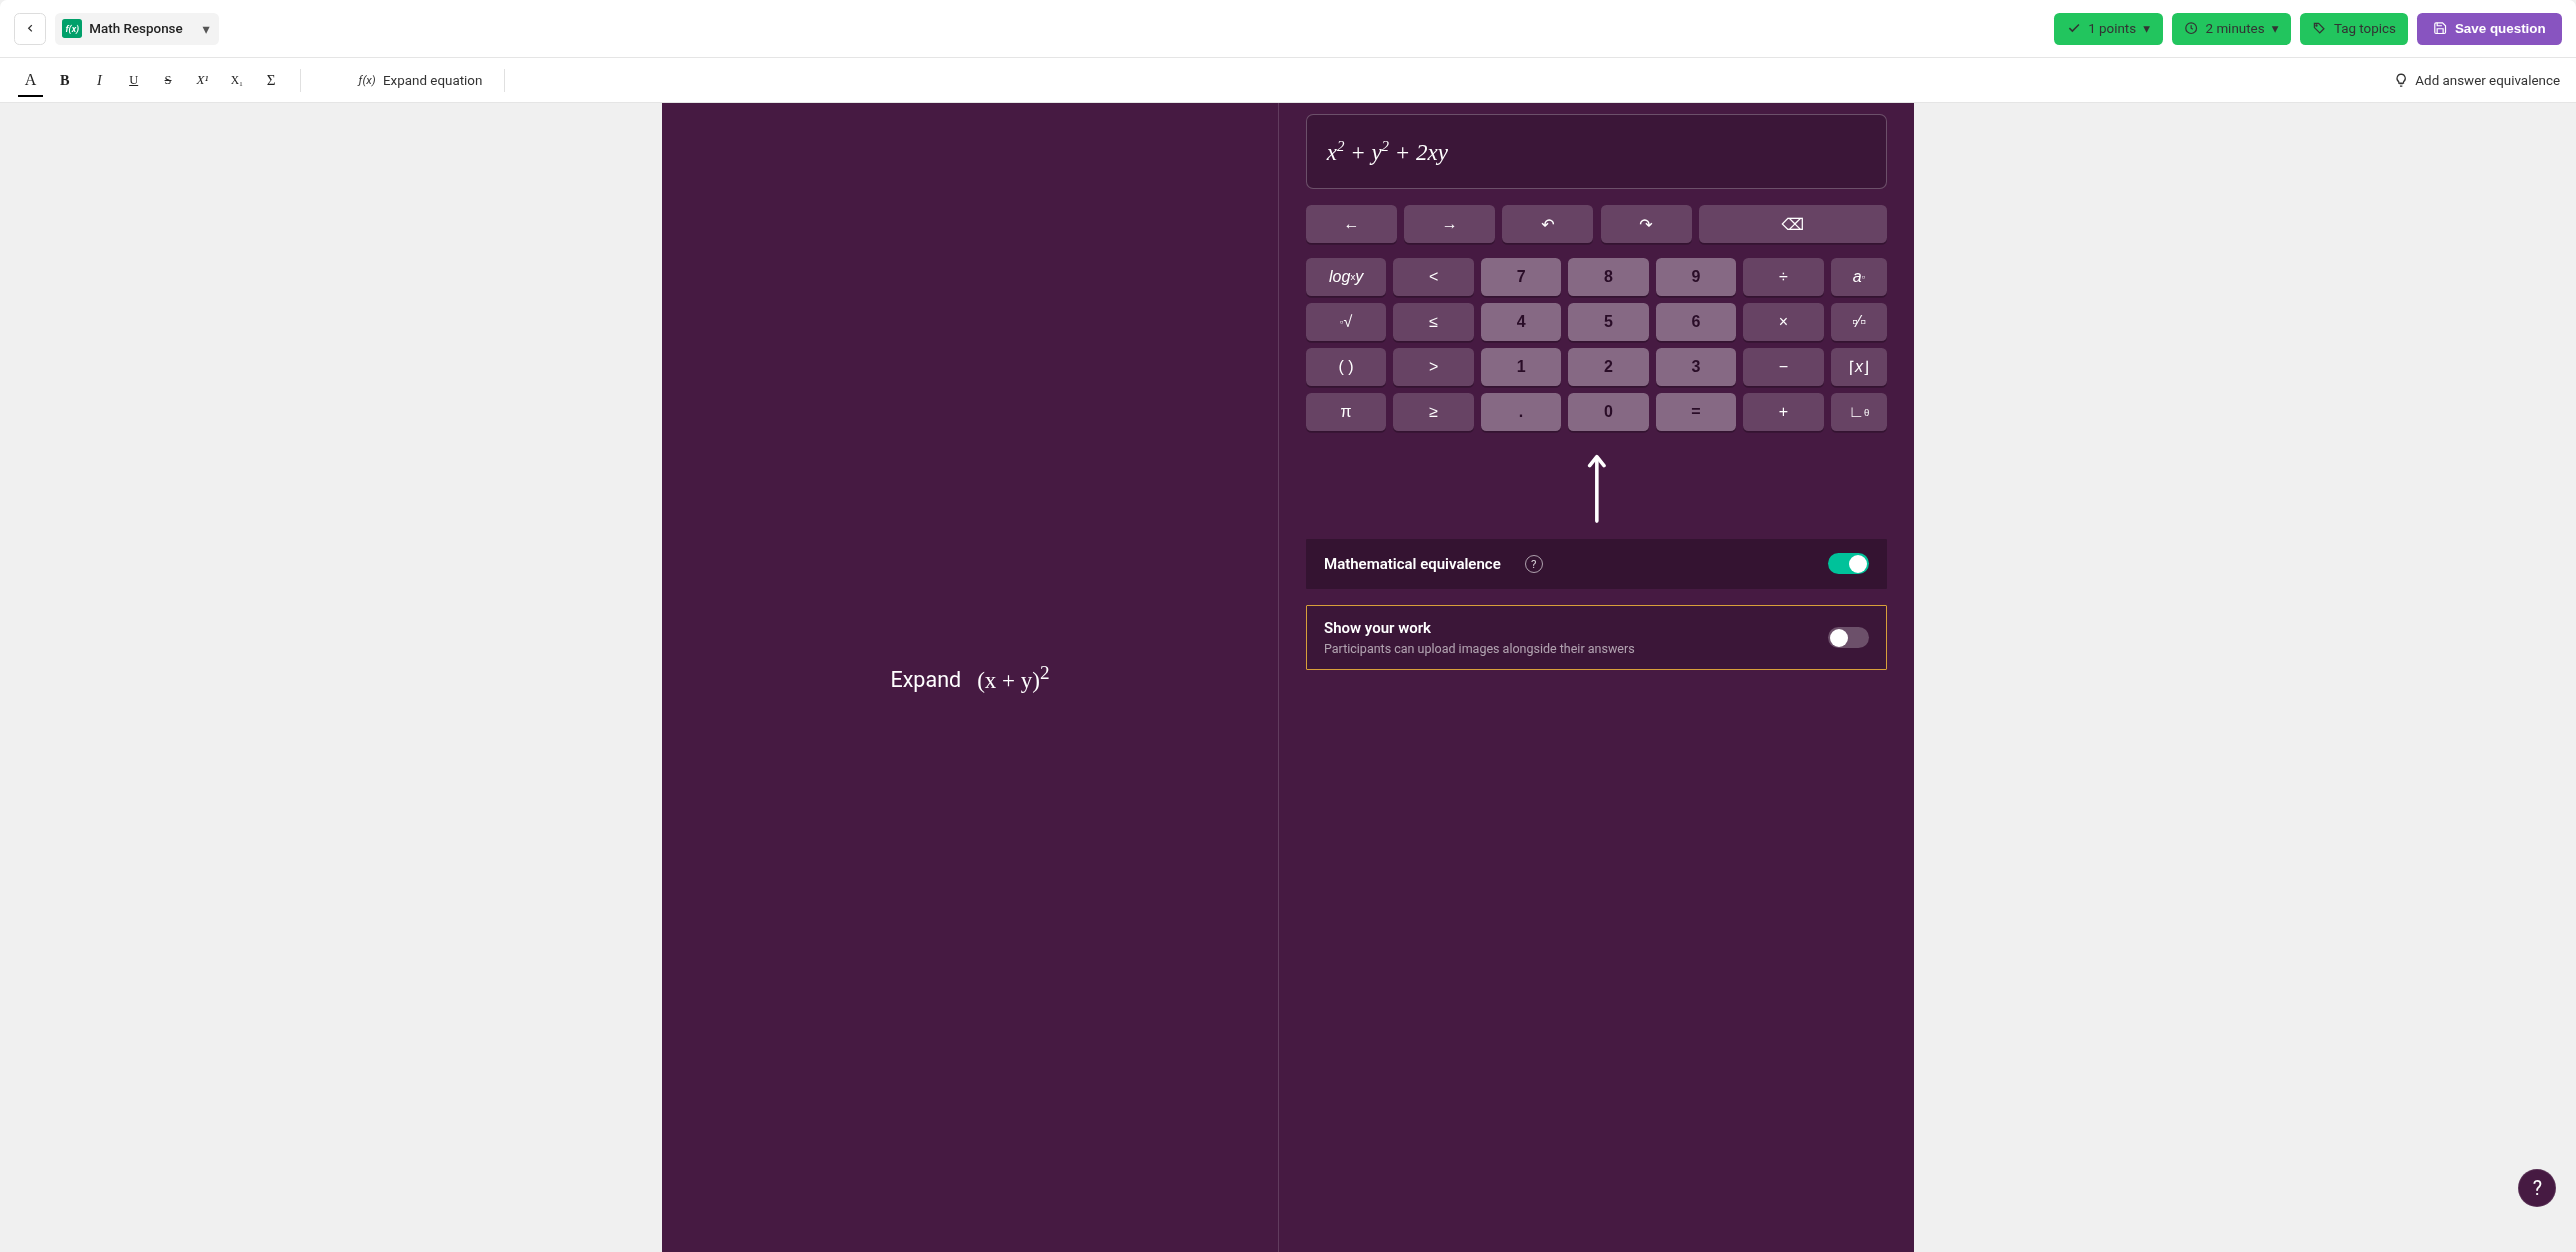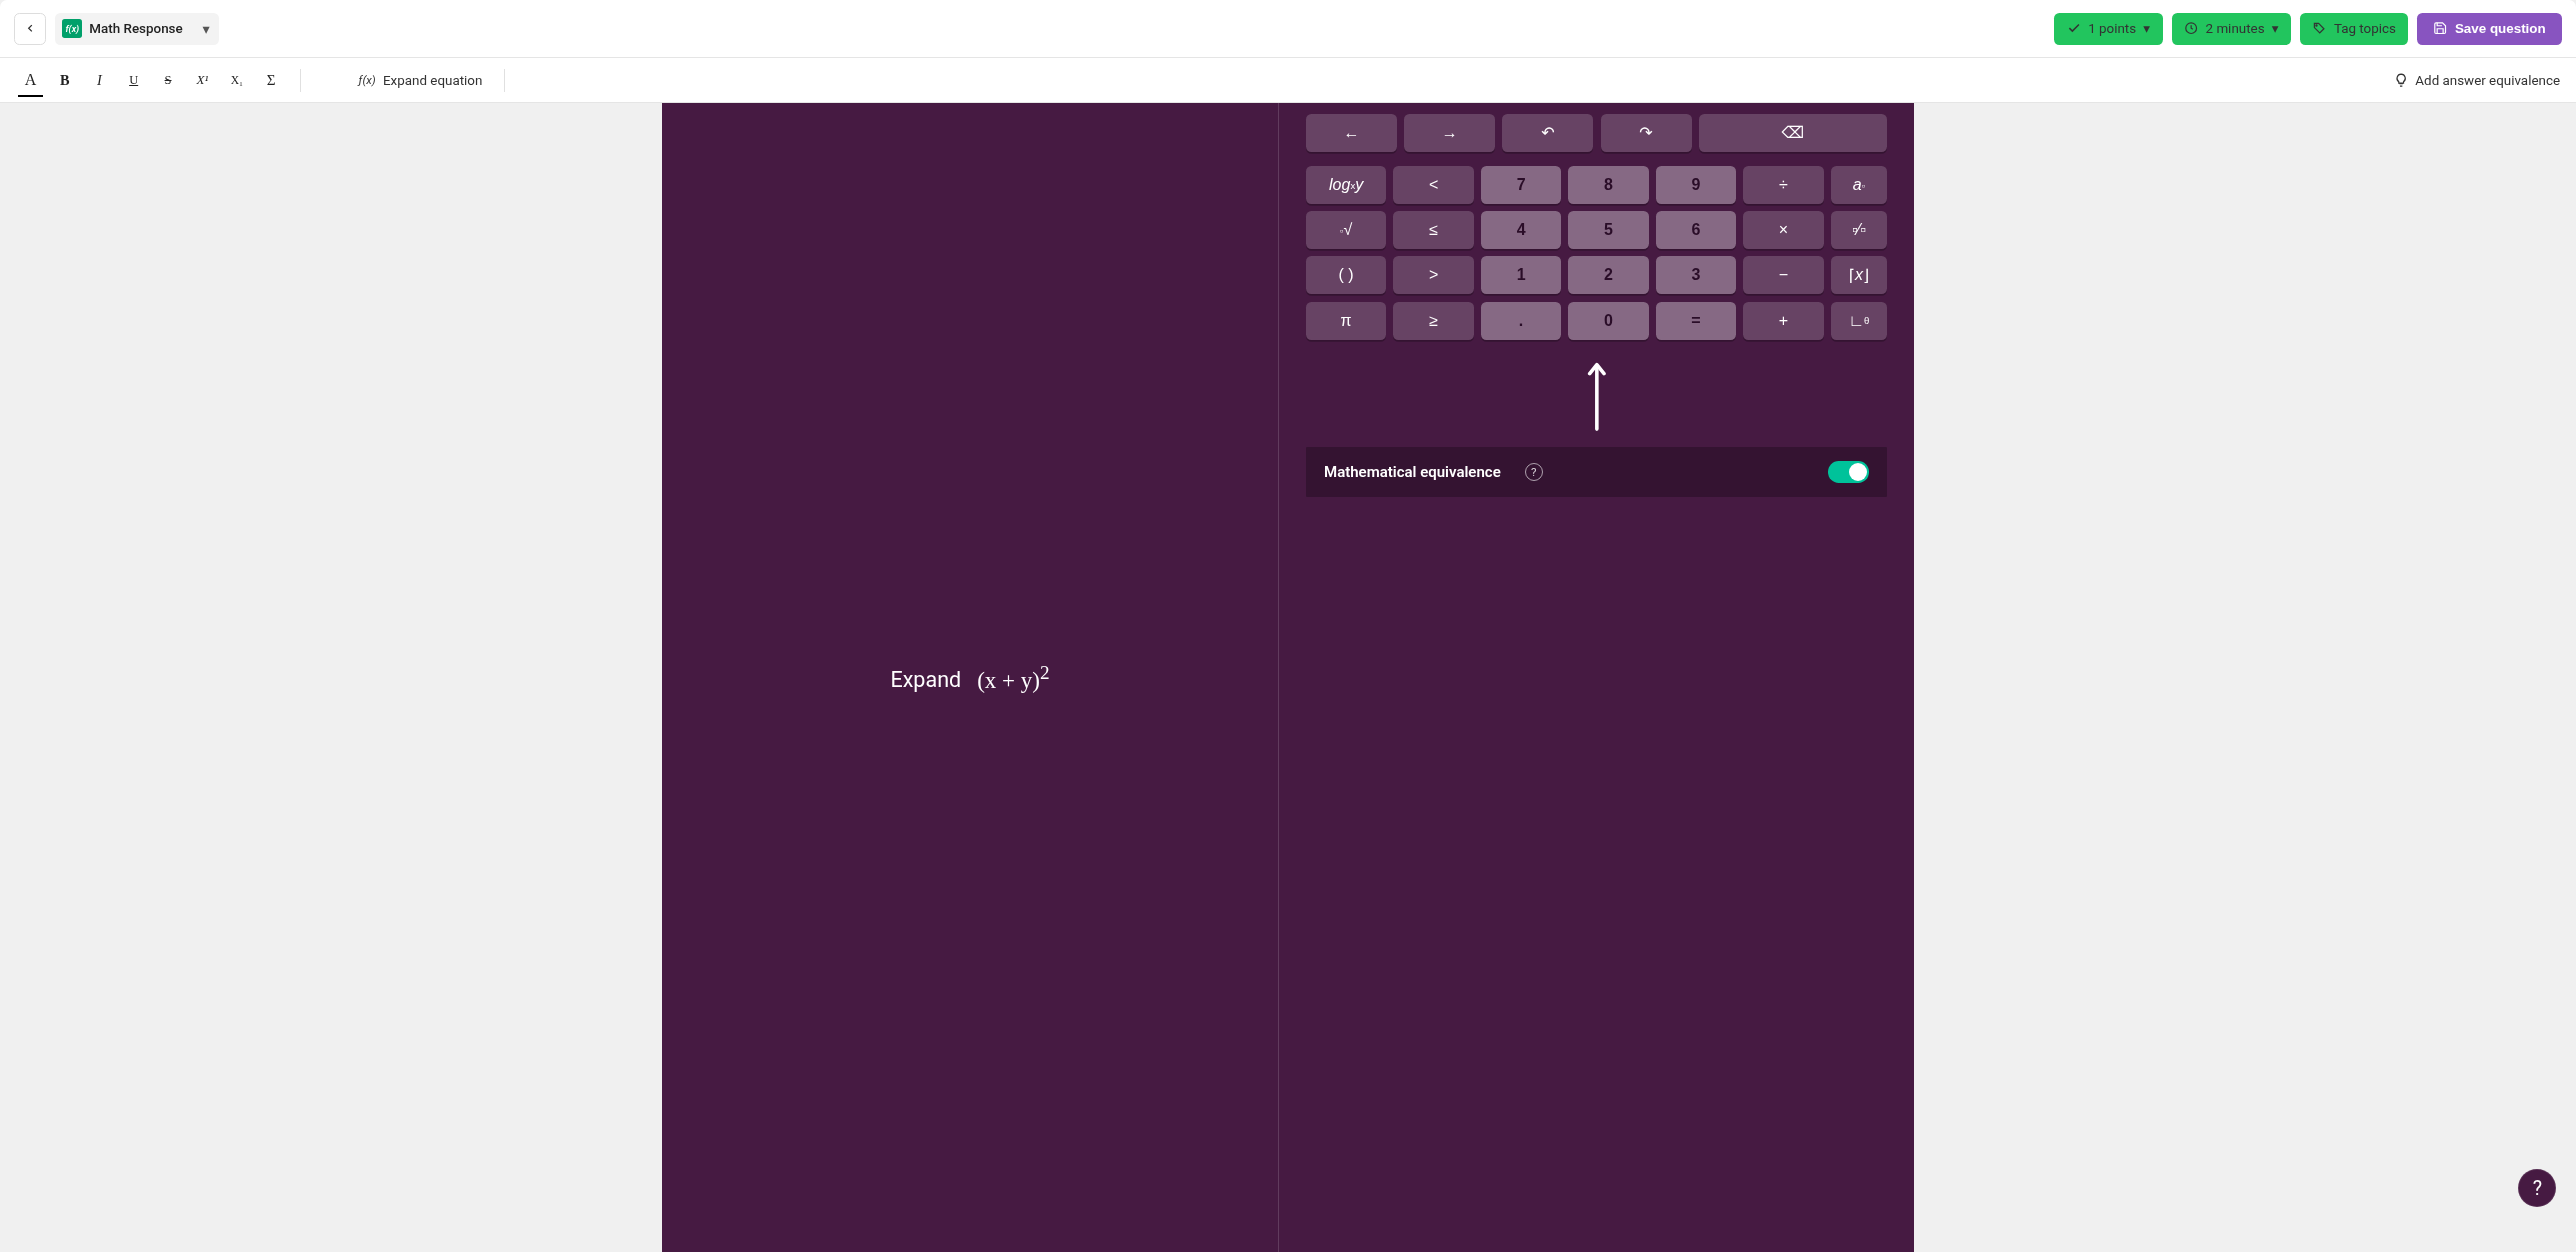--- a/index.html
+++ b/index.html
@@ -147,20 +147,23 @@
 
 <div class="workarea">
   <div class="canvas">
     <div class="left-pane">
       <div class="prompt">
         <span>Expand</span>
         <span class="math" id="prompt-math">(x + y)<sup>2</sup></span>
       </div>
     </div>
     <div class="right-pane">
+      <div class="answer-box">
+        <div class="expr" id="answer-expr">x<sup>2</sup> + y<sup>2</sup> + 2xy</div>
+      </div>
       <div class="keypad">
         <div class="kp-row" id="kp-nav">
             <button class="kp-btn ">←</button>
             <button class="kp-btn ">→</button>
             <button class="kp-btn ">↶</button>
             <button class="kp-btn ">↷</button>
             <button class="kp-btn long">⌫</button>
           </div>
         <div id="kp-main">
             <div class="kp-row" style="margin-top: 7.2px;">
@@ -215,18 +218,28 @@
           </svg>
       </div>
       <div class="opt-row">
         <span class="title">Mathematical equivalence</span>
         <span class="help">?</span>
         <div class="grow"></div>
         <div class="toggle on">
             <div class="knob"></div>
           </div>
       </div>
+      <div class="opt-row highlight">
+        <div>
+          <div class="title">Show your work</div>
+          <div class="desc">Participants can upload images alongside their answers</div>
+        </div>
+        <div class="grow"></div>
+        <div class="toggle off">
+            <div class="knob"></div>
+          </div>
+      </div>
     </div>
   </div>
 </div>
 
 <div class="help-fab">?</div>
 
 
 </body></html>

